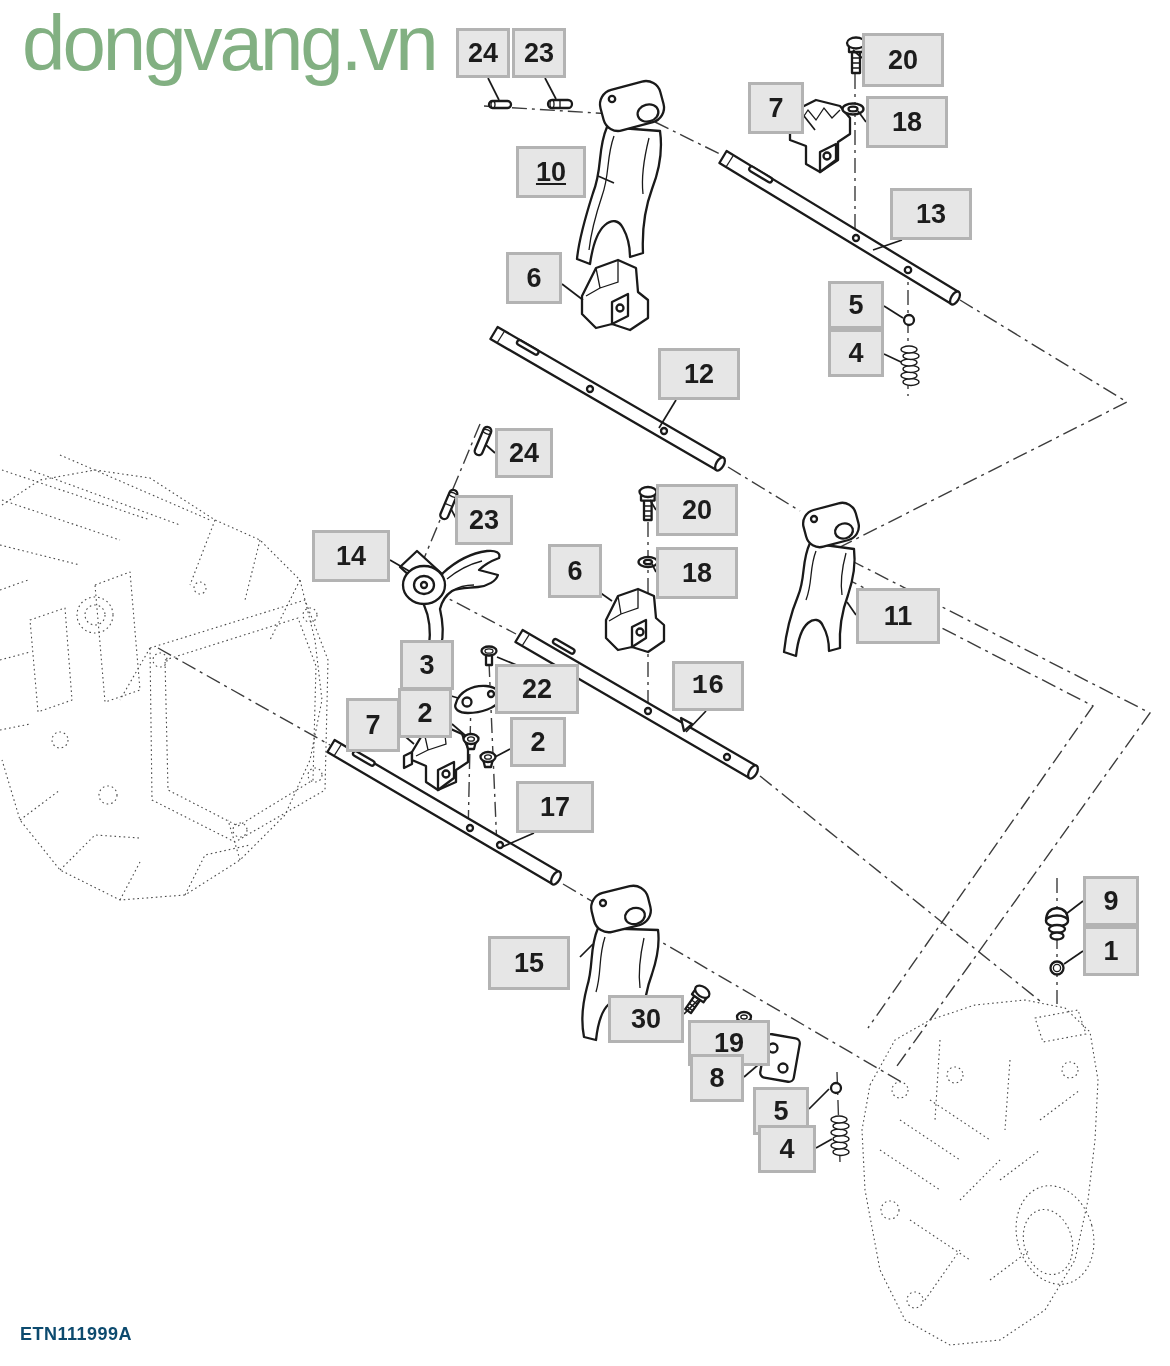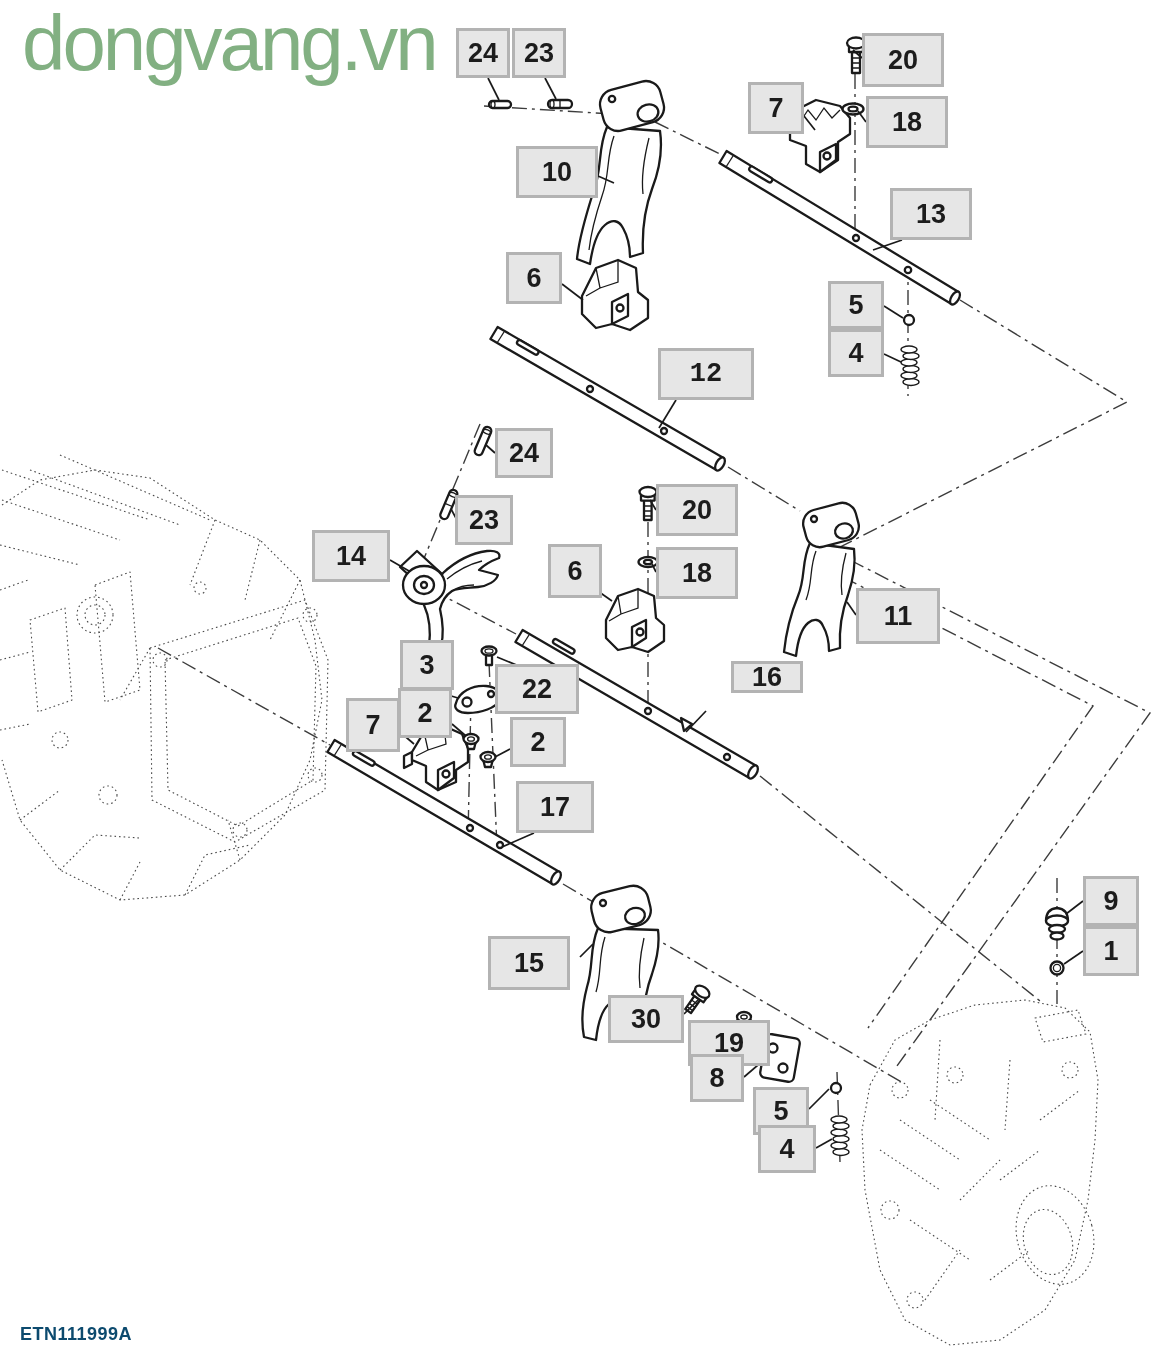--- a/index.html
+++ b/index.html
@@ -316,42 +316,42 @@
         <line x1="1083" y1="901" x2="1066" y2="914" class="leader"></line>
         <line x1="1083" y1="951" x2="1064" y2="964" class="leader"></line>
       </g>
 </svg>
 
 <div id="watermark" style="color: rgb(130, 176, 130);">dongvang.vn</div>
 <div id="figure-code">ETN111999A</div>
 <div id="callout-layer">
       <div class="callout" style="left: 456px; top: 28px; width: 54px; height: 50px;">24</div>
       <div class="callout" style="left: 512px; top: 28px; width: 54px; height: 50px;">23</div>
-      <div class="callout" style="left: 516px; top: 146px; width: 82px; height: 52px;">10</div>
+      <div class="callout" style="left: 516px; top: 146px; width: 70px; height: 52px; text-decoration: underline;">10</div>
       <div class="callout" style="left: 748px; top: 82px; width: 56px; height: 52px;">7</div>
       <div class="callout" style="left: 862px; top: 33px; width: 82px; height: 54px;">20</div>
       <div class="callout" style="left: 866px; top: 96px; width: 82px; height: 52px;">18</div>
       <div class="callout" style="left: 890px; top: 188px; width: 82px; height: 52px;">13</div>
       <div class="callout" style="left: 506px; top: 252px; width: 56px; height: 52px;">6</div>
-      <div class="callout" style="left: 658px; top: 348px; width: 96px; height: 52px; font-family: Liberation Mono, monospace;">12</div>
+      <div class="callout" style="left: 658px; top: 348px; width: 82px; height: 52px;">12</div>
       <div class="callout" style="left: 828px; top: 281px; width: 56px; height: 48px;">5</div>
       <div class="callout" style="left: 828px; top: 329px; width: 56px; height: 48px;">4</div>
       <div class="callout" style="left: 495px; top: 428px; width: 58px; height: 50px;">24</div>
       <div class="callout" style="left: 455px; top: 495px; width: 58px; height: 50px;">23</div>
       <div class="callout" style="left: 312px; top: 530px; width: 78px; height: 52px; text-align: right;">14</div>
       <div class="callout" style="left: 548px; top: 544px; width: 54px; height: 54px;">6</div>
       <div class="callout" style="left: 656px; top: 484px; width: 82px; height: 52px;">20</div>
       <div class="callout" style="left: 656px; top: 547px; width: 82px; height: 52px;">18</div>
       <div class="callout" style="left: 856px; top: 588px; width: 84px; height: 56px;">11</div>
       <div class="callout" style="left: 400px; top: 640px; width: 54px; height: 50px;">3</div>
       <div class="callout" style="left: 495px; top: 664px; width: 84px; height: 50px;">22</div>
       <div class="callout" style="left: 398px; top: 688px; width: 54px; height: 50px;">2</div>
       <div class="callout" style="left: 346px; top: 698px; width: 54px; height: 54px;">7</div>
       <div class="callout" style="left: 510px; top: 717px; width: 56px; height: 50px;">2</div>
-      <div class="callout" style="left: 731px; top: 661px; width: 72px; height: 32px;">16</div>
+      <div class="callout" style="left: 672px; top: 661px; width: 72px; height: 50px; font-family: Liberation Mono, monospace;">16</div>
       <div class="callout" style="left: 516px; top: 781px; width: 78px; height: 52px;">17</div>
       <div class="callout" style="left: 488px; top: 936px; width: 82px; height: 54px;">15</div>
       <div class="callout" style="left: 608px; top: 995px; width: 76px; height: 48px;">30</div>
       <div class="callout" style="left: 648px; top: 1020px; width: 82px; height: 46px; margin-left: 40px;">19</div>
       <div class="callout" style="left: 690px; top: 1054px; width: 54px; height: 48px;">8</div>
       <div class="callout" style="left: 753px; top: 1087px; width: 56px; height: 48px;">5</div>
       <div class="callout" style="left: 758px; top: 1125px; width: 58px; height: 48px;">4</div>
       <div class="callout" style="left: 1083px; top: 876px; width: 56px; height: 50px;">9</div>
       <div class="callout" style="left: 1083px; top: 926px; width: 56px; height: 50px;">1</div>
     </div>

